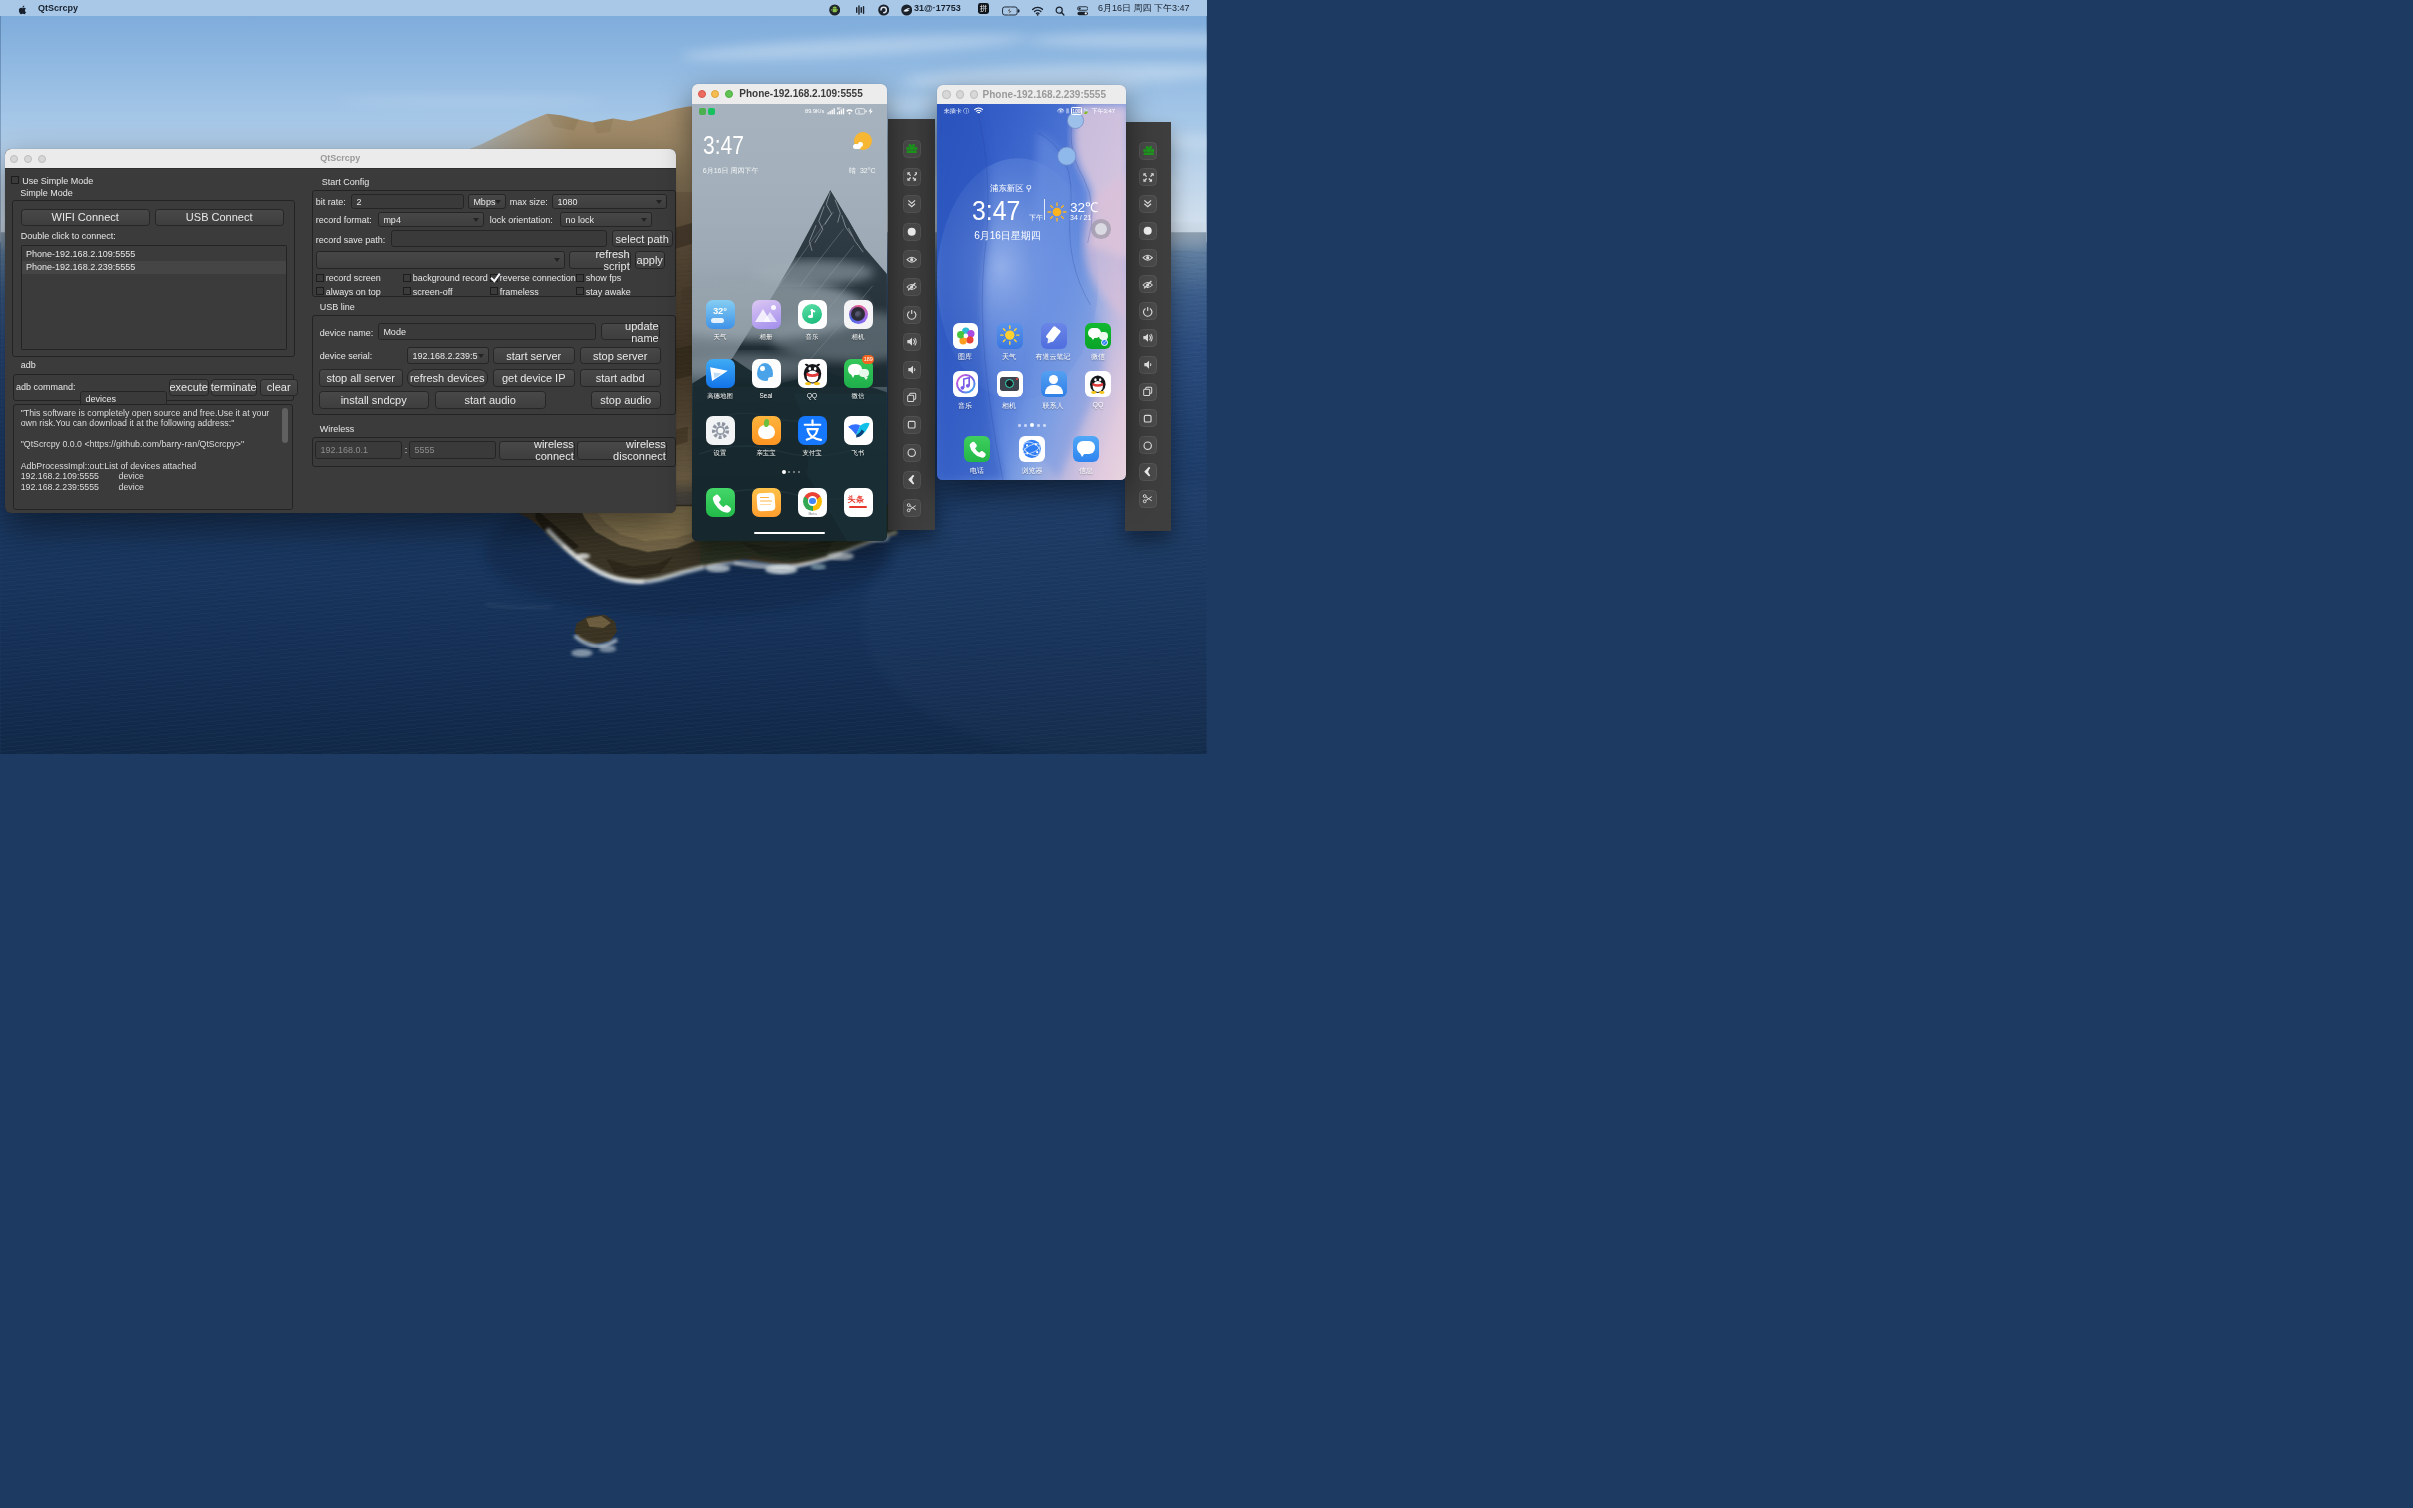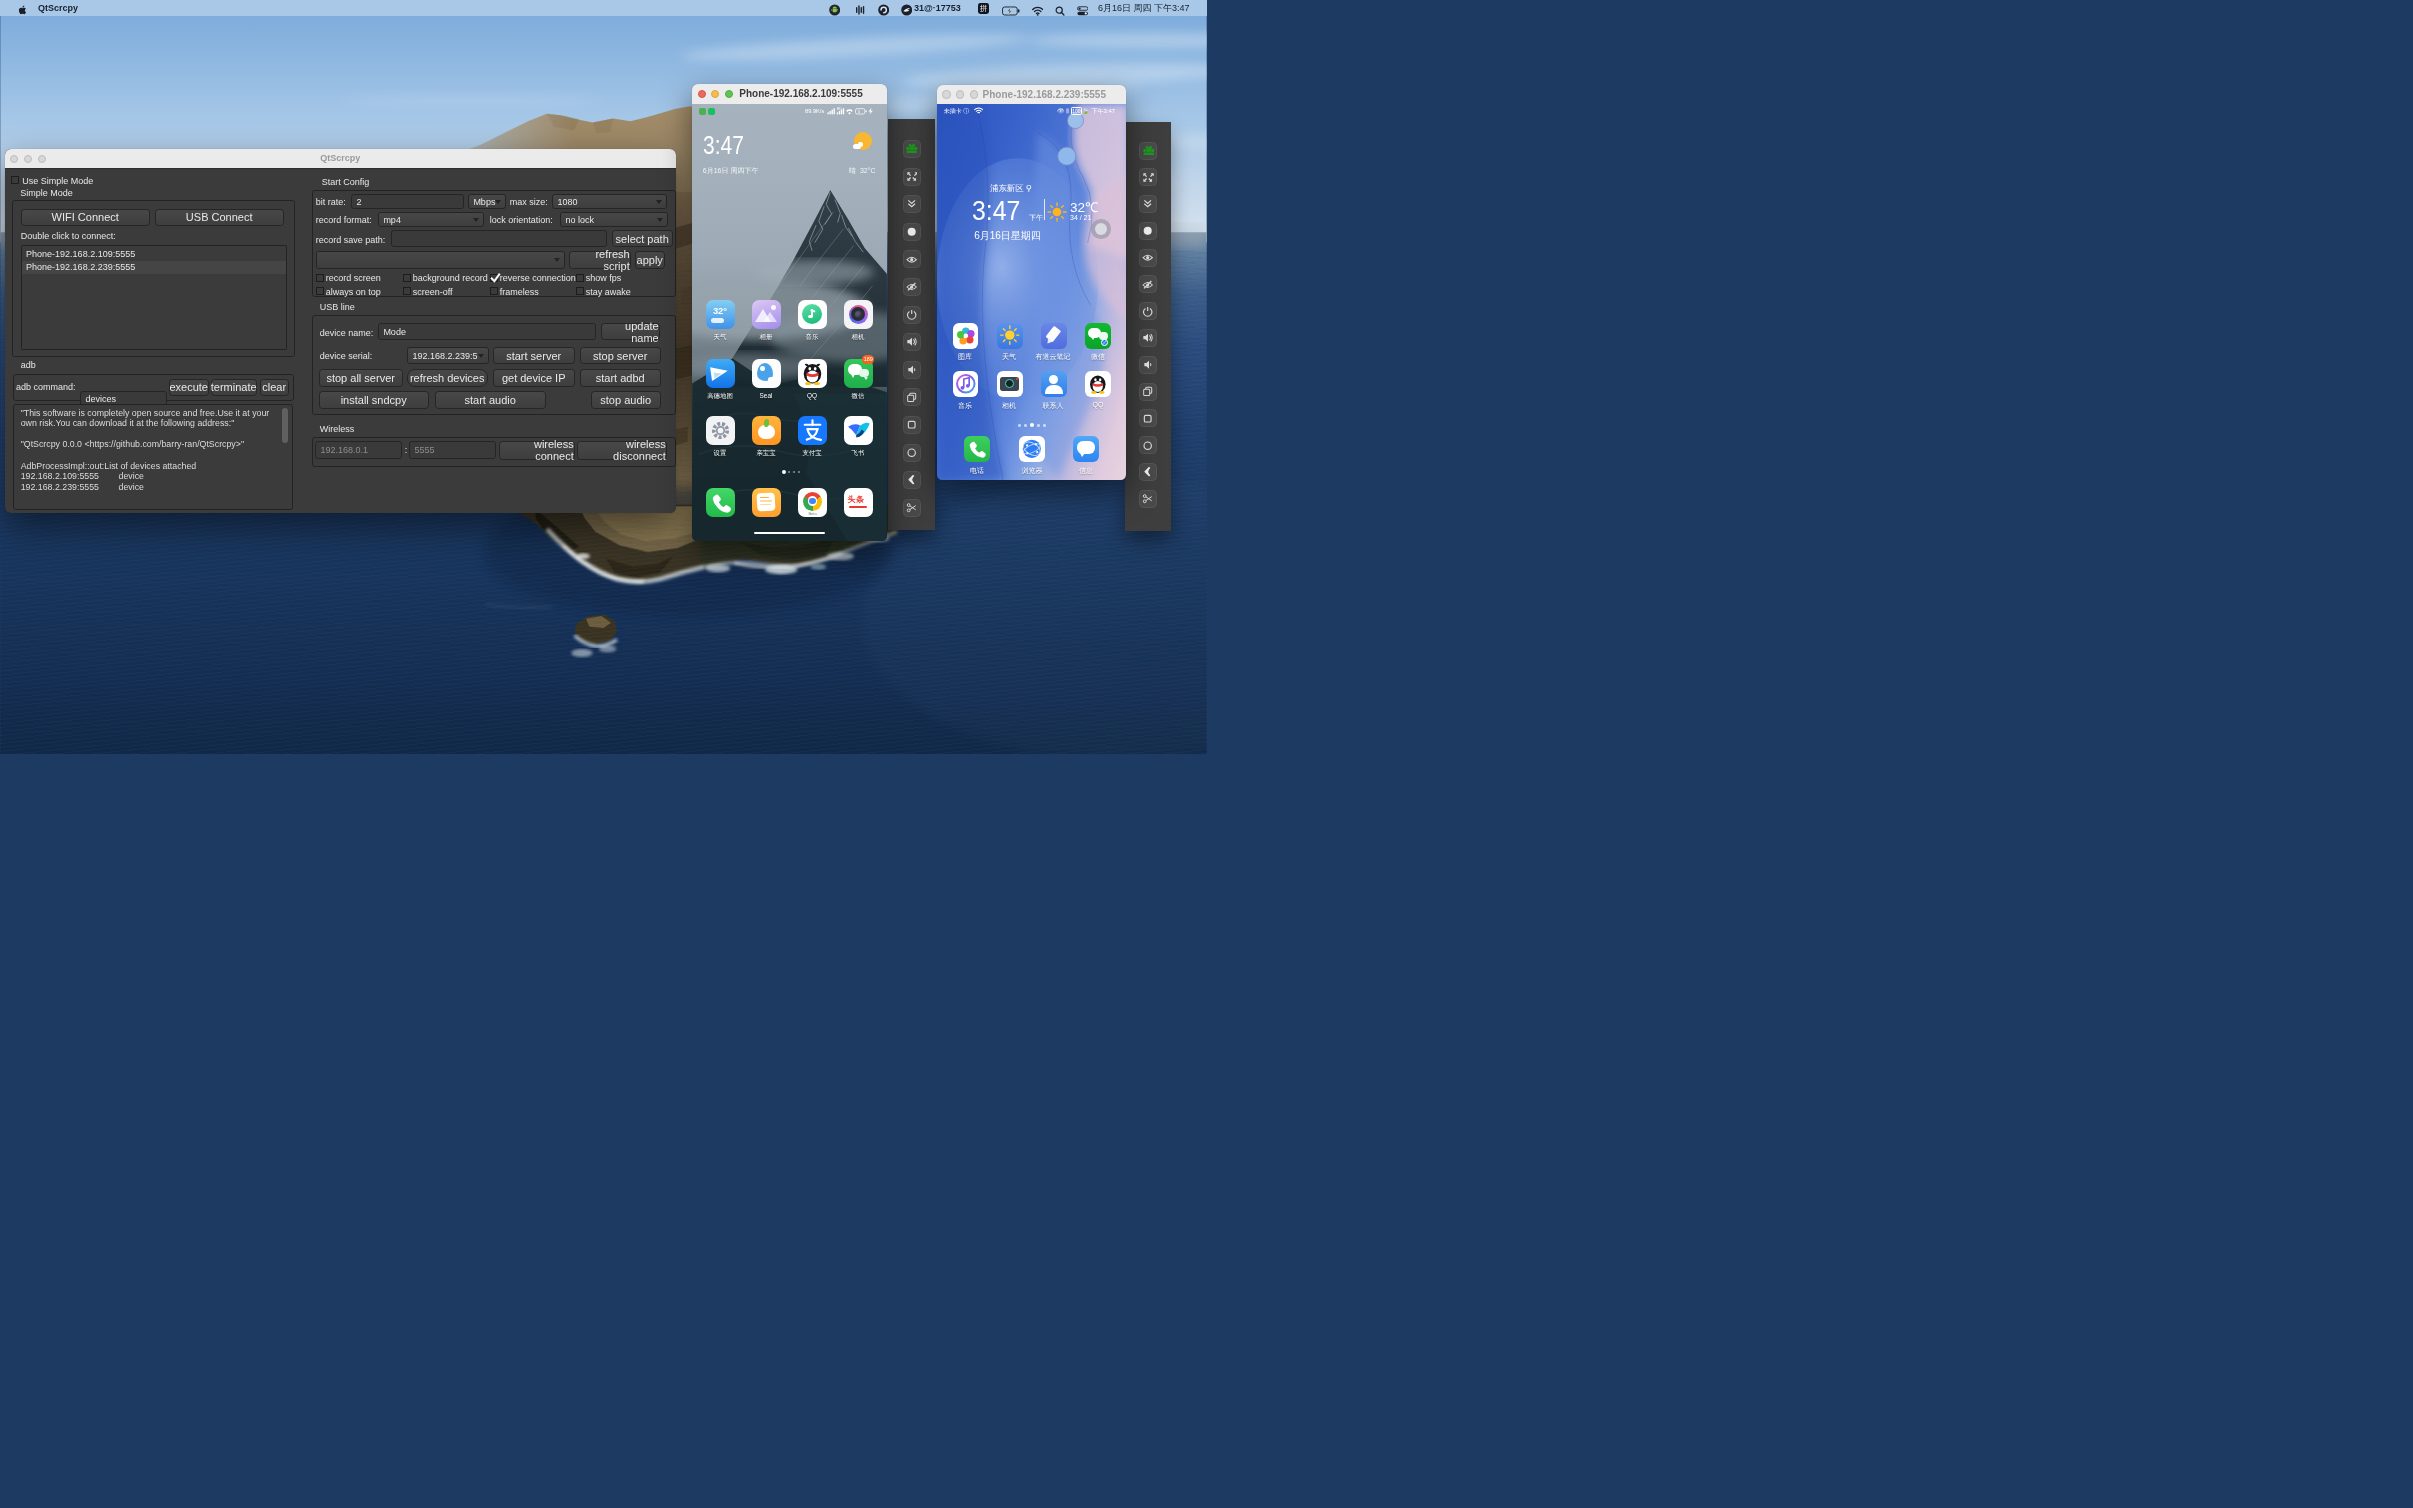--- a/index.html
+++ b/index.html
@@ -248,21 +248,21 @@
     <div style="position:absolute;left:0;top:14.5px;width:100%;height:13px;background:#454546;"></div>
     <div class="lbl" style="left:4.4px;top:2.7px;font-size:9px;">Phone-192.168.2.109:5555</div>
     <div class="lbl" style="left:4.4px;top:16px;font-size:9px;">Phone-192.168.2.239:5555</div>
   </div>
   <div class="lbl" style="left:16px;top:211px;">adb</div>
   <div class="grp" style="left:8px;top:225px;width:279px;height:24.6px;"></div>
   <div class="lbl" style="left:11.4px;top:233px;">adb command:</div>
   <div class="inp" style="left:75px;top:242px;width:87px;height:16.5px;">devices</div>
   <div class="btn" style="left:164px;top:230px;width:40px;height:16.5px;">execute</div>
   <div class="btn" style="left:206px;top:230px;width:46px;height:16.5px;">terminate</div>
-  <div class="btn" style="left:255px;top:230px;width:29px;height:16.5px;">clear</div>
+  <div class="btn" style="left:255px;top:230px;width:38px;height:16.5px;">clear</div>
   <div id="console" style="left:8px;top:255px;width:280px;height:106px;">"This software is completely open source and free.Use it at your
 own risk.You can download it at the following address:"
 
 "QtScrcpy 0.0.0 &lt;https://github.com/barry-ran/QtScrcpy&gt;"
 
 AdbProcessImpl::out:List of devices attached
 192.168.2.109:5555        device
 192.168.2.239:5555        device
 
 ..
@@ -272,21 +272,21 @@
   <div class="lbl" style="left:317px;top:28px;">Start Config</div>
   <div class="grp" style="left:307px;top:41px;width:362px;height:105px;"></div>
   <div class="lbl" style="left:311px;top:48px;">bit rate:</div>
   <div class="inp" style="left:346px;top:45px;width:113px;height:15px;">2</div>
   <div class="combo" style="left:463px;top:45px;width:38px;height:15px;">Mbps<span class="arr"></span></div>
   <div class="lbl" style="left:505px;top:48px;">max size:</div>
   <div class="combo" style="left:547px;top:45px;width:115px;height:15px;">1080<span class="arr"></span></div>
   <div class="lbl" style="left:311px;top:66px;">record format:</div>
   <div class="combo" style="left:373px;top:63px;width:106px;height:15px;">mp4<span class="arr"></span></div>
   <div class="lbl" style="left:485px;top:66px;">lock orientation:</div>
-  <div class="combo" style="left:555px;top:63px;width:108px;height:15px;">no lock<span class="arr"></span></div>
+  <div class="combo" style="left:555px;top:63px;width:92px;height:15px;">no lock<span class="arr"></span></div>
   <div class="lbl" style="left:311px;top:86px;">record save path:</div>
   <div class="inp" style="left:386px;top:81px;width:216px;height:17px;"></div>
   <div class="btn" style="left:607px;top:81px;width:61px;height:17px;">select path</div>
   <div class="combo" style="left:311px;top:102px;width:249px;height:17.5px;">
       <span class="arr"></span>
     </div>
   <div class="btn" style="left:564px;top:102px;width:62px;height:17.5px;">refresh script</div>
   <div class="btn" style="left:630px;top:102px;width:30px;height:17.5px;">apply</div>
 
   <div class="cb" style="left:311px;top:125px;"></div>

